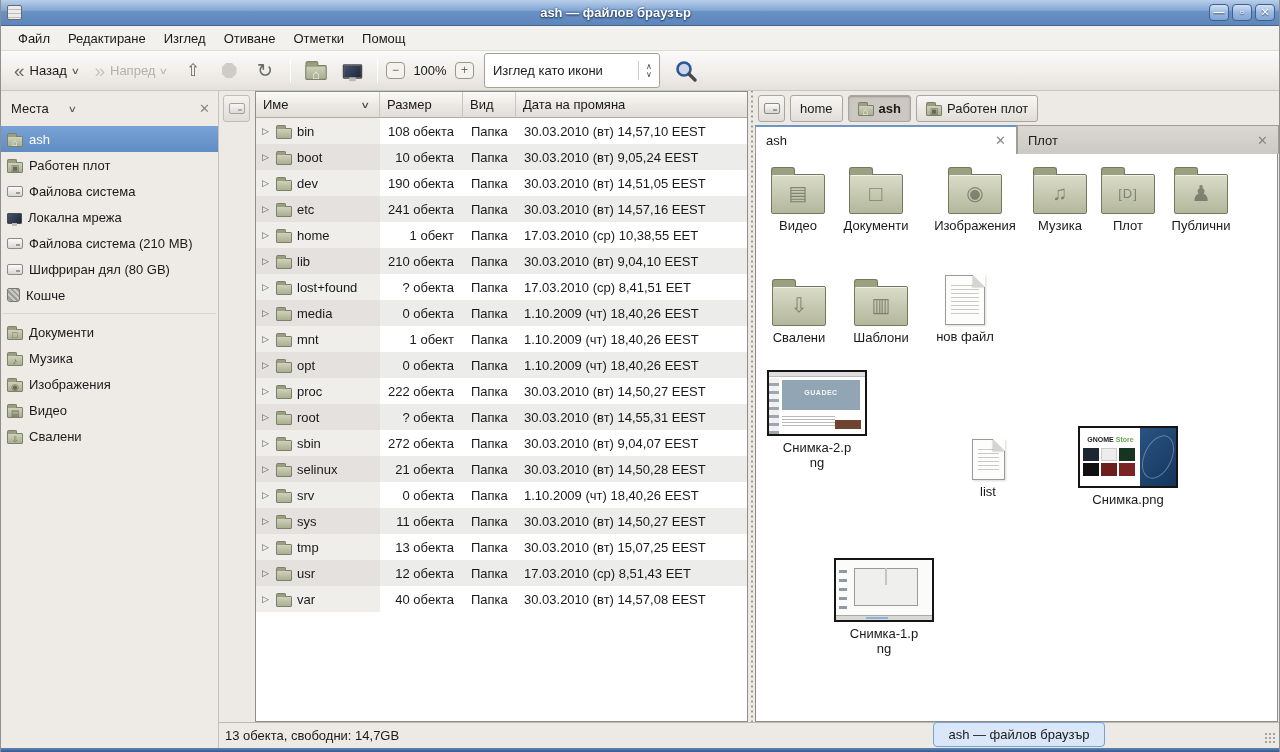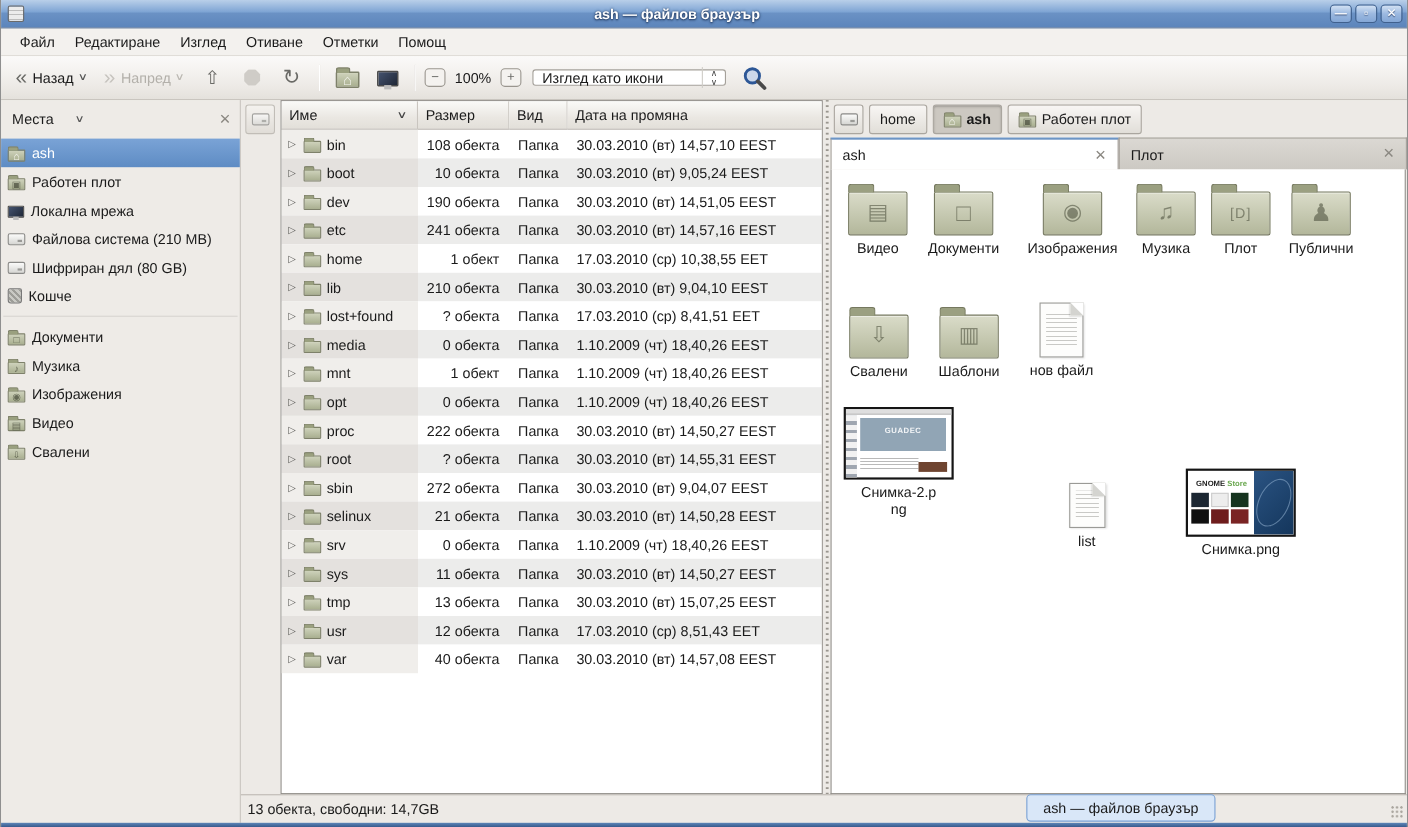--- a/index.html
+++ b/index.html
@@ -40,21 +40,21 @@
   .tbtn.disabled .glyph { color:#c6c3be; }
   .caret { font-size:9px; color:#555; transform:scaleX(1.4); }
   .tbtn.disabled .caret { color:#bbb8b2; }
   .iconbtn { width:34px; display:flex; justify-content:center; }
   .tsep { width:1px; height:24px; background:#ccc8c2; border-right:1px solid #fff; margin:0 6px; }
   .octagon { width:15px; height:15px; background:#cfccc7;
     clip-path:polygon(30% 0,70% 0,100% 30%,100% 70%,70% 100%,30% 100%,0 70%,0 30%); }
   .zbtn { width:19px; height:17px; border:1px solid #9a968f; border-radius:4px; background:#f4f2ef;
     color:#6a6a66; font-size:12px; line-height:14px; text-align:center; }
   .zoomlabel { width:46px; text-align:center; }
-  .combo { width:176px; height:15px; margin-left:8px; background:#fff; border:1px solid #a5a19a;
+  .combo { width:176px; height:35px; margin-left:8px; background:#fff; border:1px solid #a5a19a;
     border-radius:3px; display:flex; align-items:center; }
   .combo .val { flex:1; padding-left:8px; }
   .combo .cdiv { width:1px; height:19px; background:#cfccc7; }
   .combo .spin { width:20px; text-align:center; font-size:8px; line-height:8px; color:#444; }
   .searchbtn { margin-left:12px; display:flex; align-items:center; }
 
   
   .content { flex:1; display:flex; min-height:0; }
 
   
@@ -282,20 +282,24 @@
       </div>
       <div class="srow selected">
         <span class="mfo em-home"></span>
         <span>ash</span>
       </div>
       <div class="srow">
         <span class="mfo em-desktop"></span>
         <span>Работен плот</span>
       </div>
       <div class="srow">
+        <span class="mdrive"></span>
+        <span>Файлова система</span>
+      </div>
+      <div class="srow">
         <span class="mmon"></span>
         <span>Локална мрежа</span>
       </div>
       <div class="srow">
         <span class="mdrive"></span>
         <span>Файлова система (210 MB)</span>
       </div>
       <div class="srow">
         <span class="mdrive"></span>
         <span>Шифриран дял (80 GB)</span>
@@ -637,20 +641,28 @@
                       <span class="sh" style="background:#16341f;"></span>
                     <span class="sh" style="background:#101010;"></span>
                       <span class="sh" style="background:#6e1d1d;"></span>
                       <span class="sh" style="background:#7a2424;"></span>
                   </span>
                 </span>
                 <span class="right"></span>
               </span>
               <span>Снимка.png</span>
             </div>
+            <div class="ivitem" style="left:76px;top:404px;width:104px;">
+              <span class="thumb t-shot1">
+                <span class="icons"></span>
+                <span class="dlg"><span class="dtitle"></span><span class="dlist"></span></span>
+                <span class="tbar"></span>
+              </span>
+              <span style="word-break:break-word;max-width:72px;">Снимка-1.png</span>
+            </div>
           </div>
         </div>
       </div>
 
       <div class="statusbar">
         <span>13 обекта, свободни: 14,7GB</span>
       </div>
     </div>
   </div>
 

